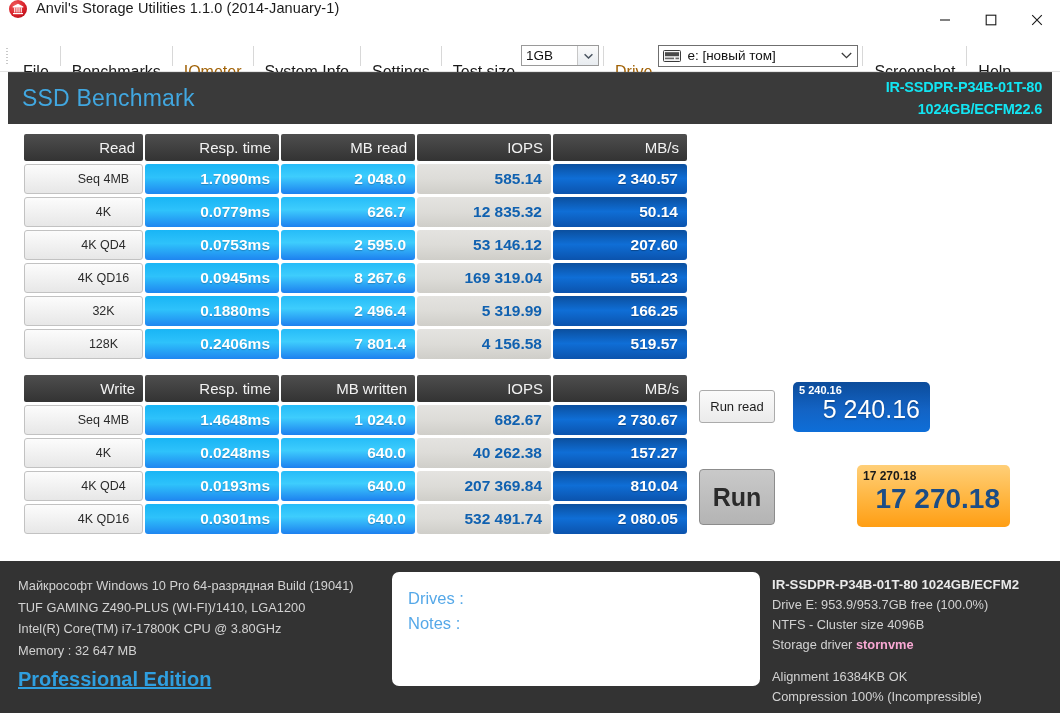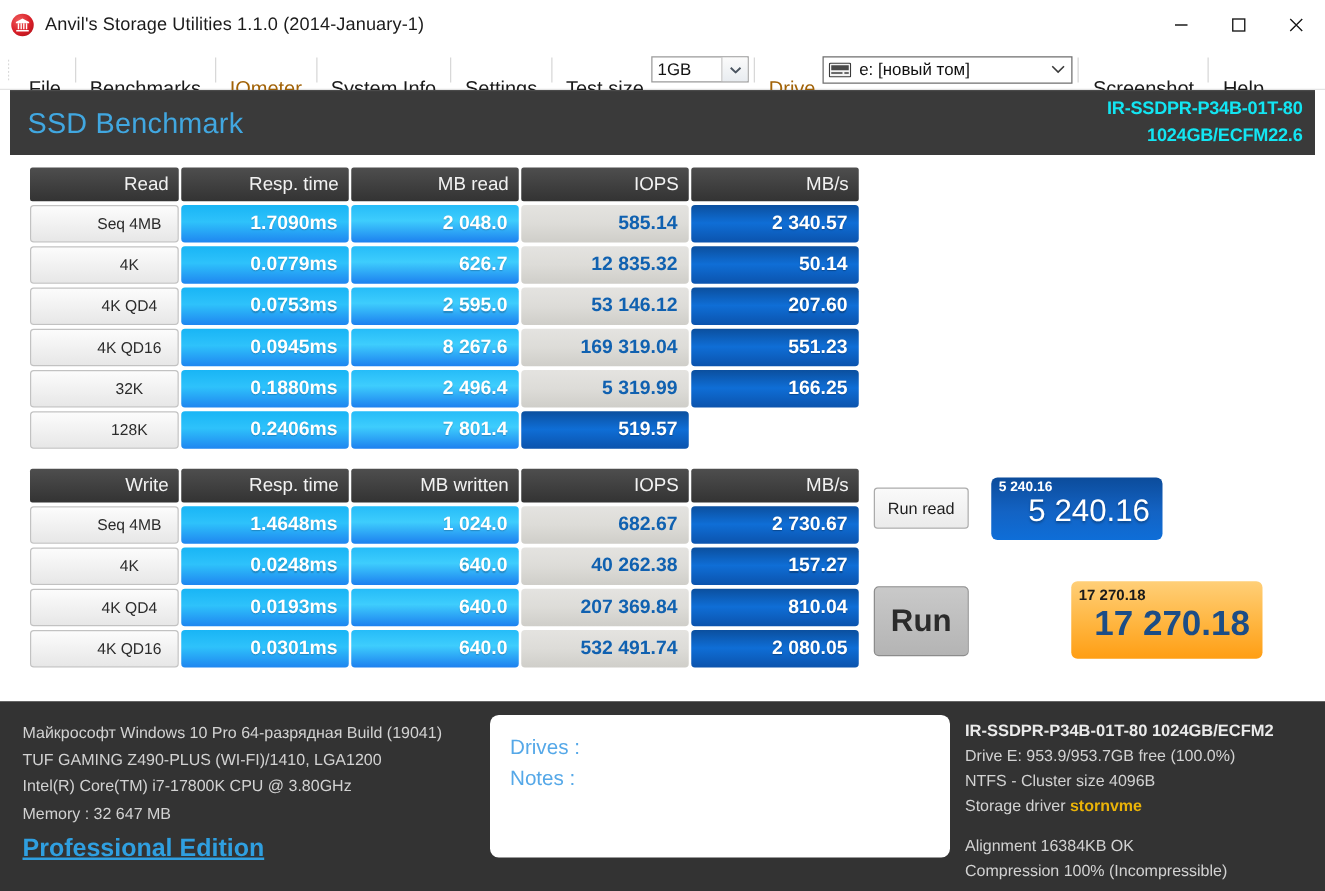--- a/index.html
+++ b/index.html
@@ -7,21 +7,21 @@
     width: 1060px; height: 713px;
     background: #ffffff;
     font-family: "Liberation Sans", sans-serif;
     overflow: hidden;
   }
 
   
   .titlebar {
     height: 40px; width: 1060px;
     background: #ffffff;
-    display: flex; align-items: center;
+    display: flex; 
     position: relative;
   }
   .app-icon {
     width: 18px; height: 18px; margin-left: 9px; margin-right: 9px;
     border-radius: 50%;
     background: radial-gradient(circle at 35% 30%, #f05b5b 0%, #d81f28 55%, #a60d16 100%);
     display: flex; align-items: center; justify-content: center;
     flex: 0 0 auto;
   }
   .app-icon svg { display: block; }
@@ -251,21 +251,21 @@
   }
   .notes div {
     color: #55a8e8; font-size: 16.5px; line-height: 25px;
   }
   .driveinfo {
     flex: 1; padding: 14px 0 0 12px;
     color: #d2d2d2; font-size: 12.8px; line-height: 20px;
     overflow: hidden; white-space: nowrap;
   }
   .driveinfo .devname { font-weight: bold; color: #eaeaea; font-size: 13.2px; }
-  .driveinfo .drv { font-weight: bold; color: #eab308; }
+  .driveinfo .drv { font-weight: bold; color: #f9a8d4; }
   .driveinfo .spacer { height: 12px; }
 </style>
 </head>
 <body>
 
 <div class="titlebar">
   <span class="app-icon">
     <svg width="12" height="12" viewBox="0 0 12 12">
       <path d="M1 10h10v1.2H1z" fill="#fff"></path>
       <path d="M2.2 4.6h1.1v4.8H2.2zM4.4 4.6h1.1v4.8H4.4zM6.5 4.6h1.1v4.8H6.5zM8.7 4.6h1.1v4.8H8.7z" fill="#fff"></path>
@@ -394,20 +394,21 @@
       <div class="bcell c0 lbl">32K</div>
       <div class="bcell c1 cyan">0.1880ms</div>
       <div class="bcell c2 cyan2">2 496.4</div>
       <div class="bcell c3 gray">5 319.99</div>
       <div class="bcell c4 deep">166.25</div>
     </div>
     <div class="brow">
       <div class="bcell c0 lbl">128K</div>
       <div class="bcell c1 cyan">0.2406ms</div>
       <div class="bcell c2 cyan2">7 801.4</div>
+      <div class="bcell c3 gray">4 156.58</div>
       <div class="bcell c4 deep">519.57</div>
     </div>
   </div>
 
   <div class="table-gap"></div>
 
   <div class="bench-table">
     <div class="brow hrow">
       <div class="bcell c0">Write</div>
       <div class="bcell c1">Resp. time</div>

